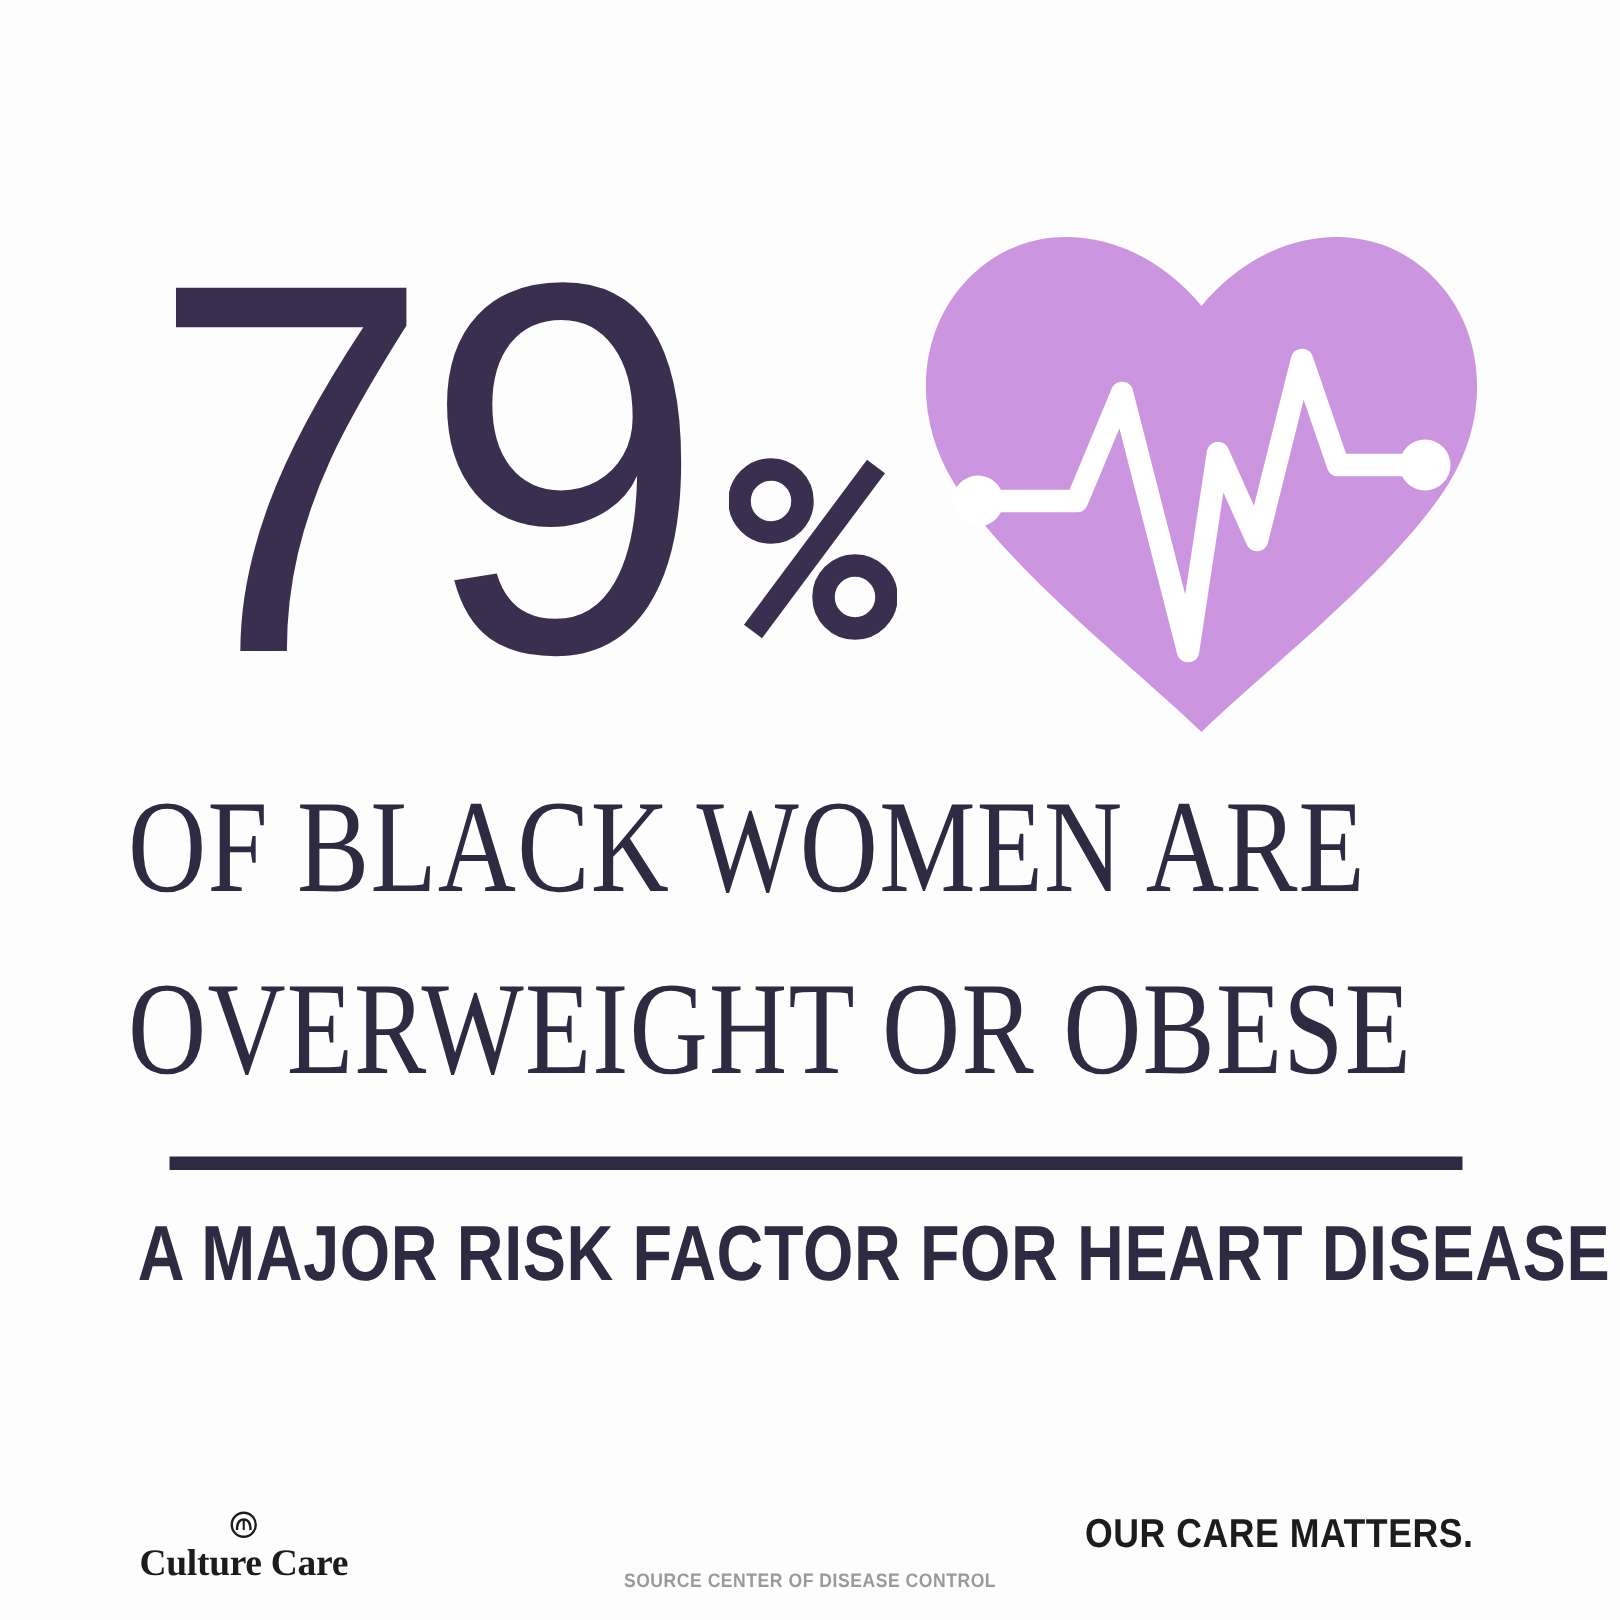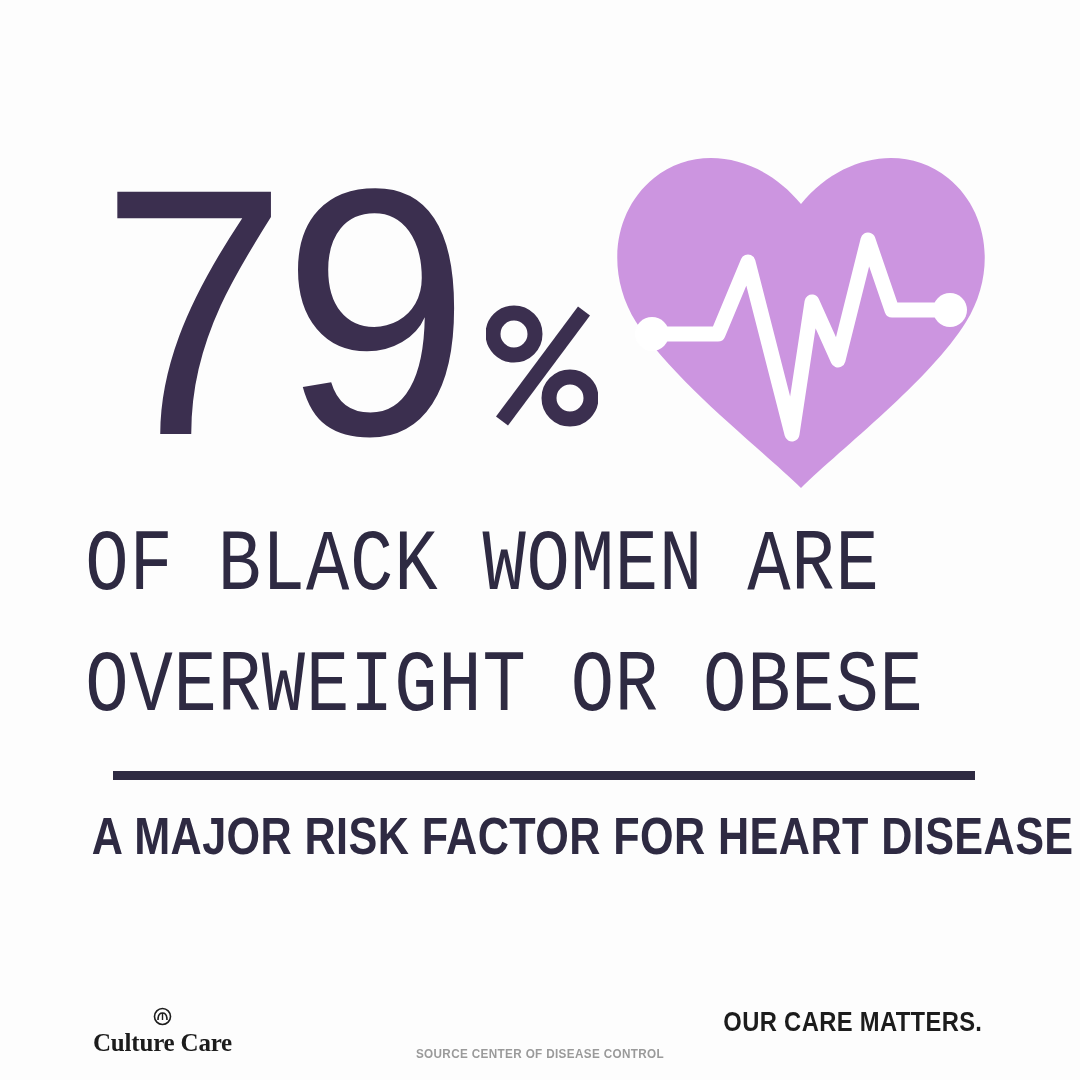--- a/index.html
+++ b/index.html
@@ -65,21 +65,21 @@
   .heart-icon svg { display: block; width: 100%; height: 100%; }
 
   
   .headline {
     position: absolute;
     left: 0;
     top: 505px;
     width: 948px;
     text-align: right;
     color: #2e2a42;
-    font-family: Liberation Mono, monospace;
+    font-family: Liberation Serif, serif;
   }
 
   .headline-line {
     display: block;
     font-size: 88px;
     font-weight: 400;
     line-height: 1.38;
     letter-spacing: 1px;
     transform: scaleX(0.82);
     white-space: nowrap;

